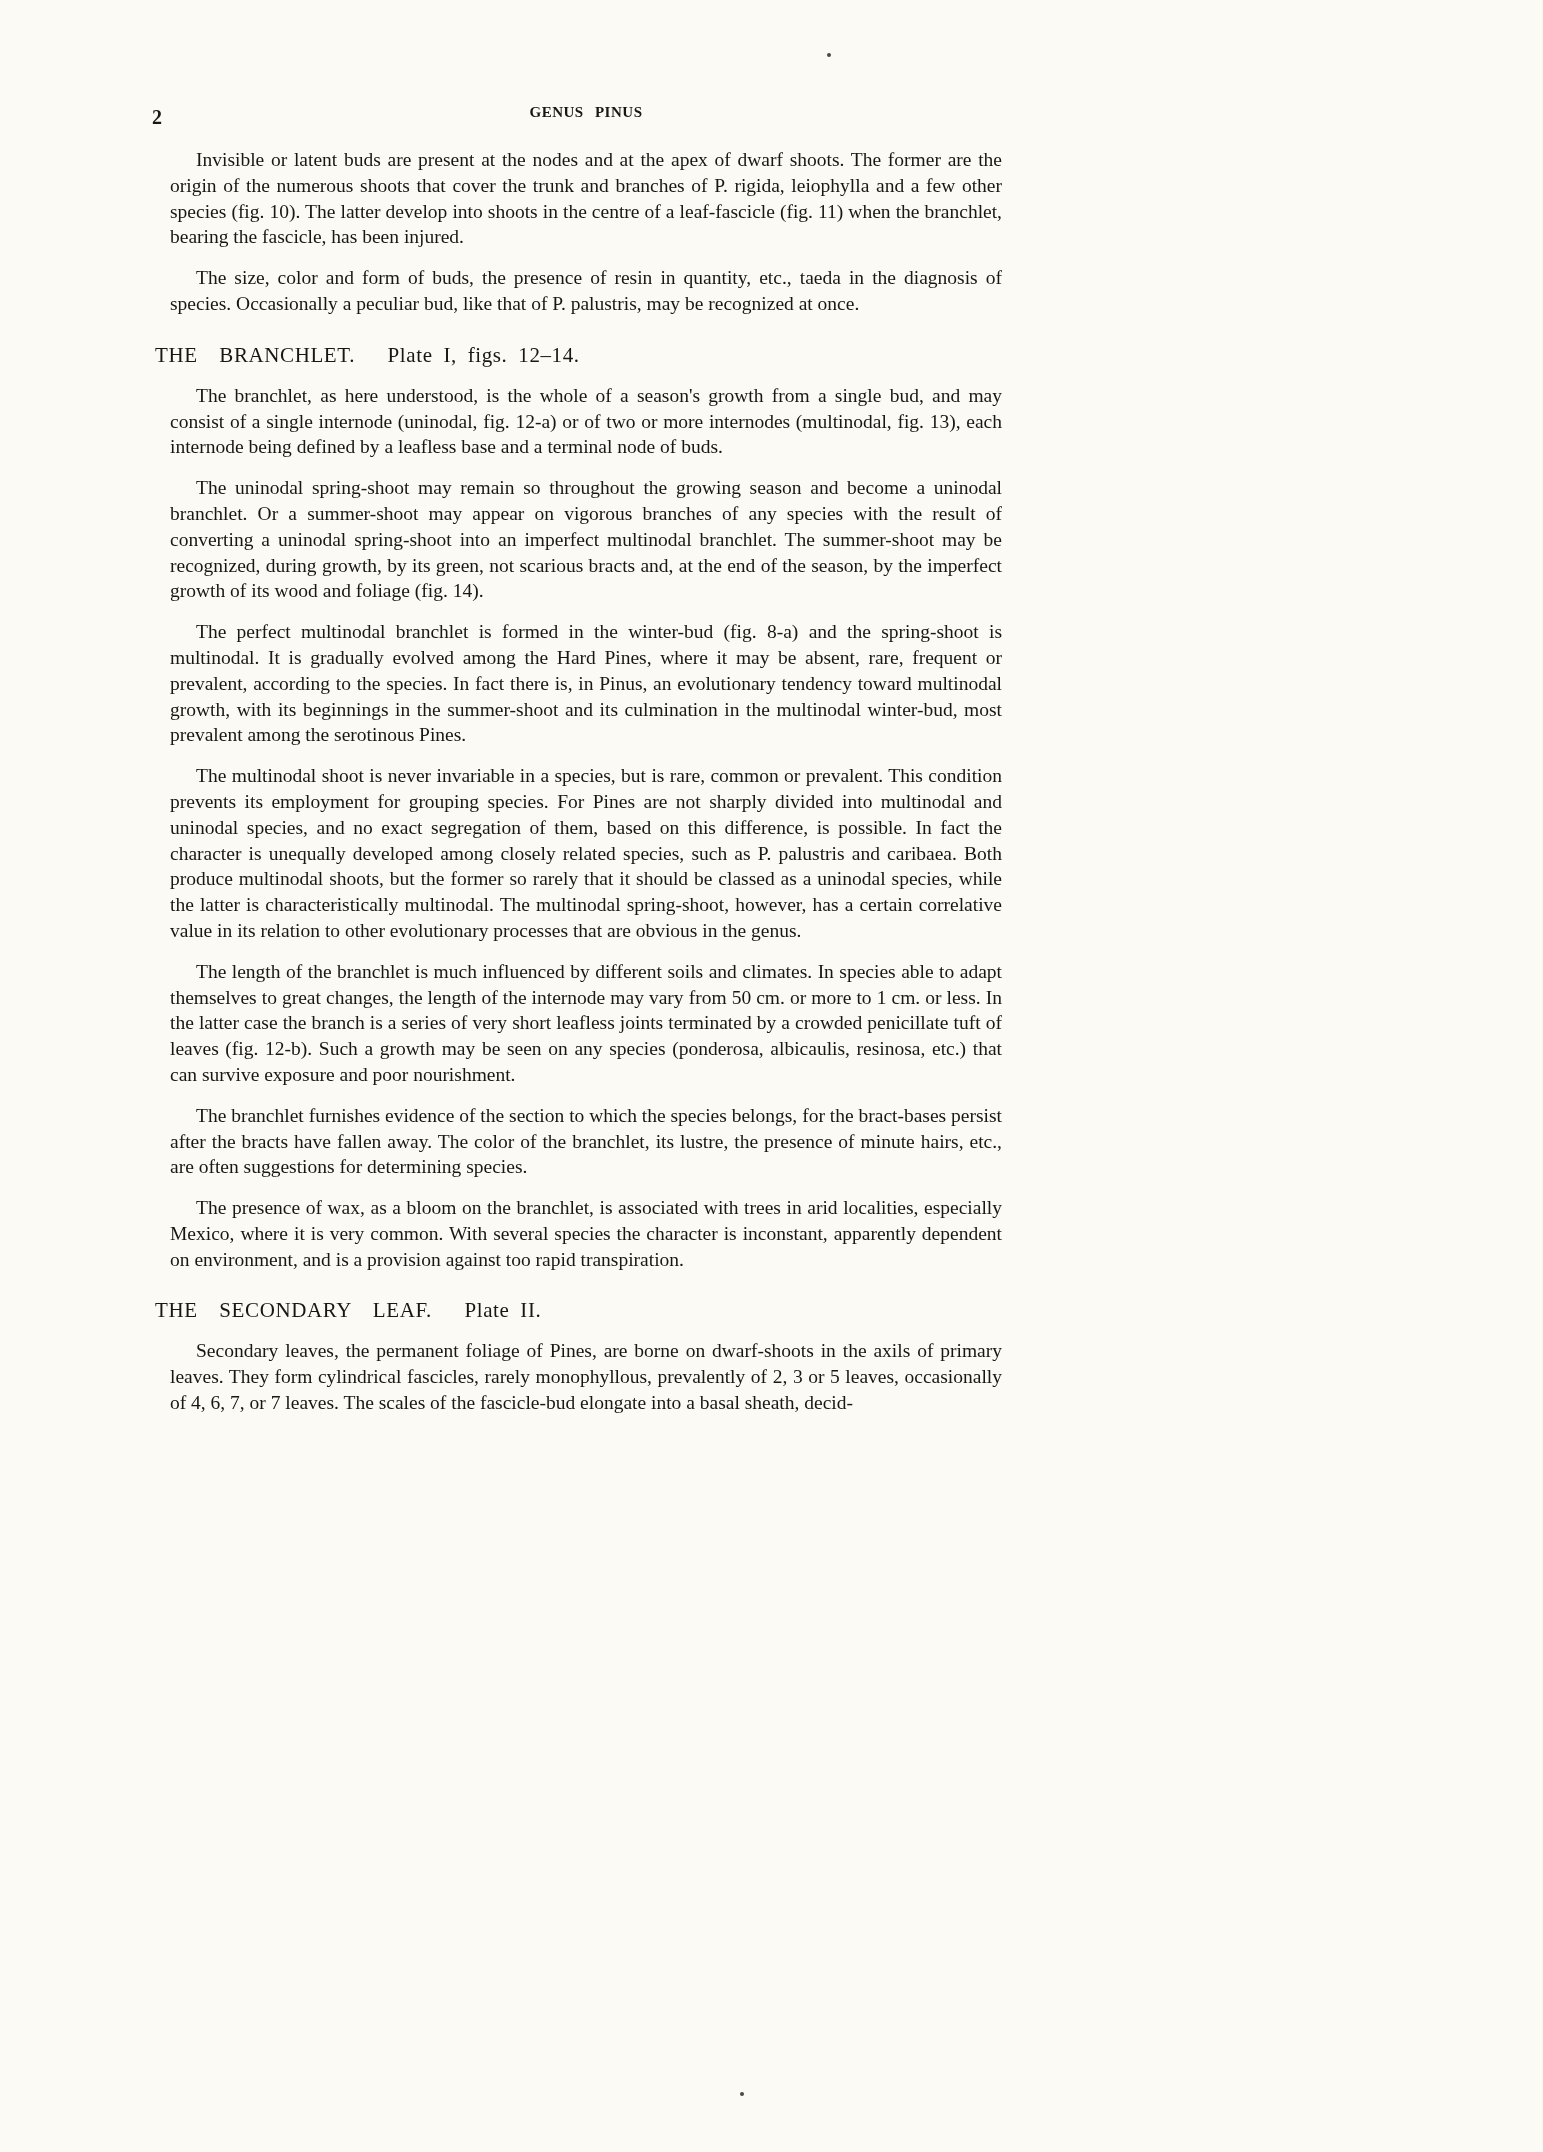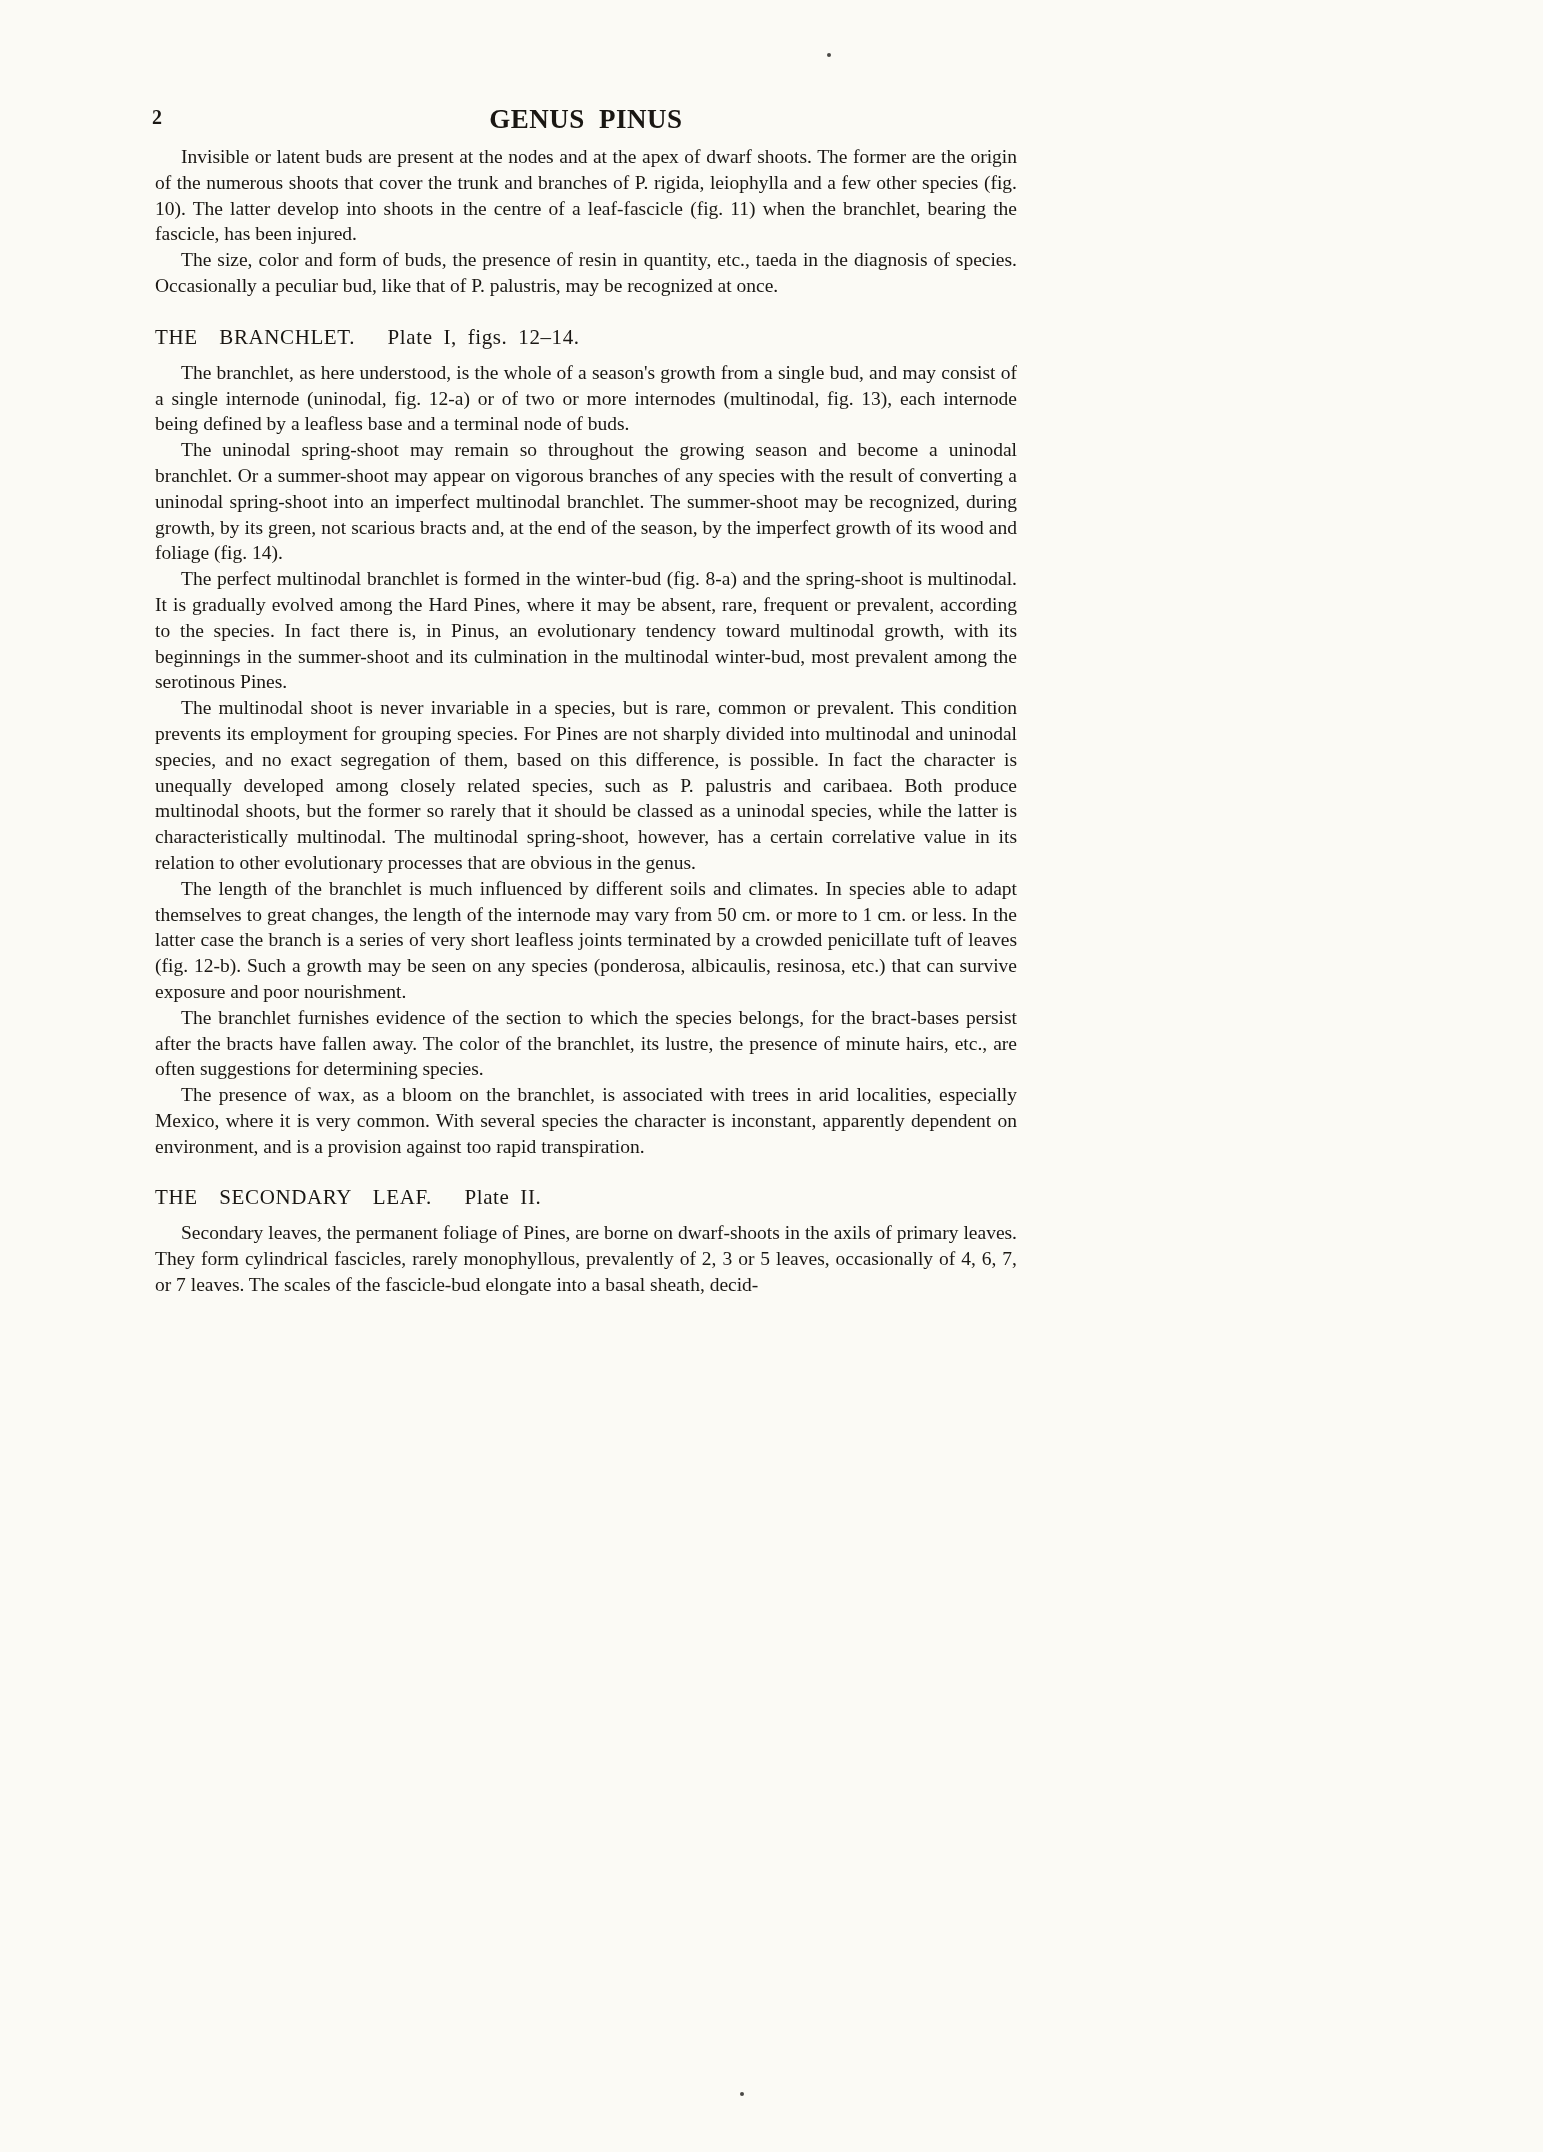--- a/index.html
+++ b/index.html
@@ -31,30 +31,30 @@
   .page-number {
     position: absolute;
     left: -3px;
     top: 2px;
     font-weight: bold;
     font-size: 20px;
   }
   .running-title {
     text-align: center;
     font-weight: bold;
-    font-size: 27px;
+    font-size: 15px;
     letter-spacing: 0.5px;
     word-spacing: 7px;
   }
   .para {
     font-size: 19.5px;
     line-height: 25.8px;
     text-align: justify;
     text-indent: 26px;
-    margin: 0;
+    margin: 15px;
   }
   .section-heading {
     font-size: 21px;
     font-weight: normal;
     letter-spacing: 0.6px;
     word-spacing: 5px;
     margin: 26px 0 10px 0;
     white-space: pre-wrap;
   }
   .artifact-dot {

